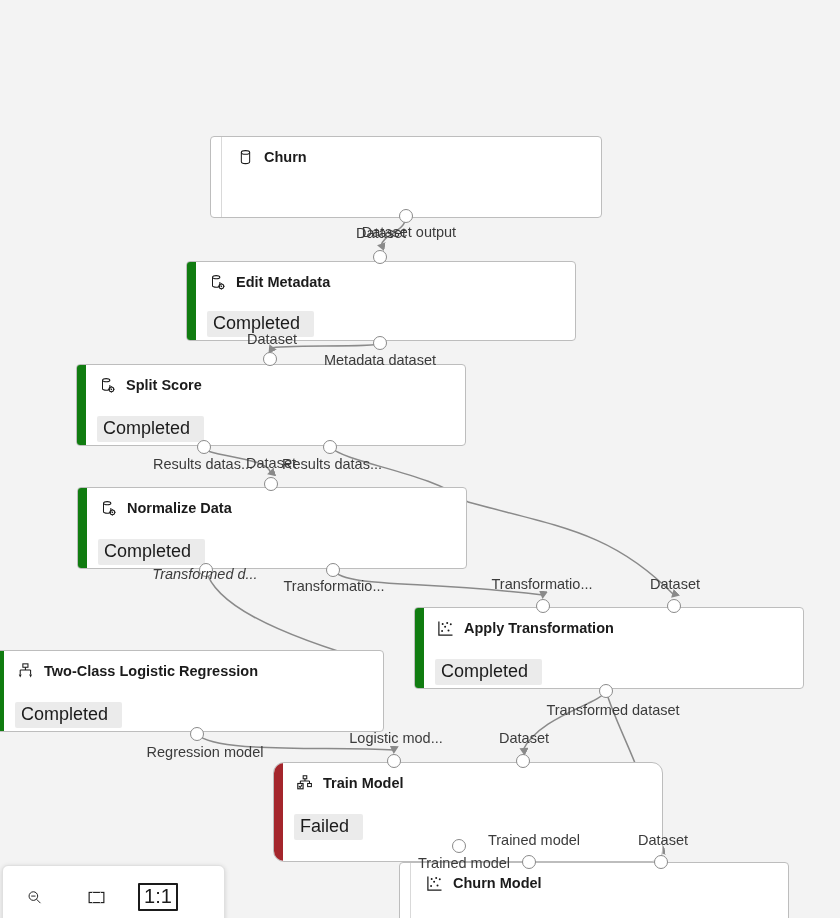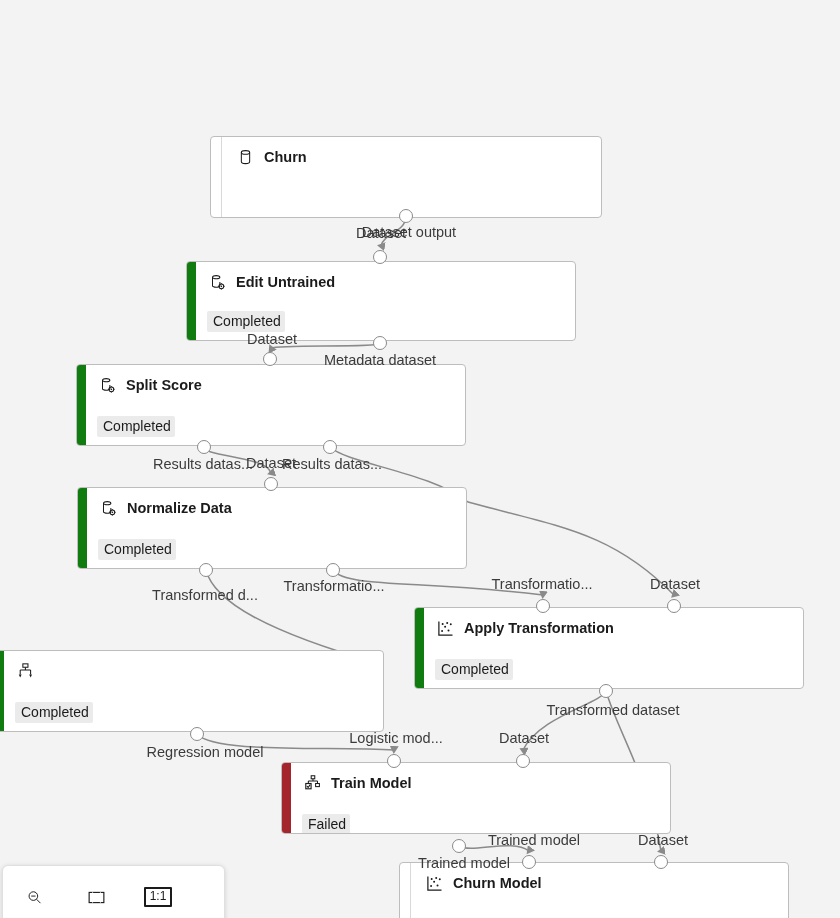--- a/index.html
+++ b/index.html
@@ -33,22 +33,22 @@
     display:flex;align-items:center;gap:10px;
     font-size:14.5px;font-weight:bold;color:#1b1b1b;
     white-space:nowrap;
   }
   .node.none .title{left:26px;}
   .node .title .lbl{line-height:1;}
 
   .node .status{
     position:absolute;left:20px;
     background:#ebebeb;border-radius:2px;
-    padding:2px 4px 3px 6px;
-    font-size:14px;color:#1b1b1b;line-height:1.15;
+    padding:2px 14px 3px 6px;
+    font-size:18px;color:#1b1b1b;line-height:1.15;
     white-space:nowrap;
   }
 
   .icon{width:17px;height:17px;display:block;flex:0 0 auto;}
 
   
   .port{
     position:absolute;width:14px;height:14px;margin-left:-7px;margin-top:-7px;
     border-radius:50%;background:#ffffff;border:1.4px solid #8a8a8a;
     box-sizing:border-box;
@@ -70,21 +70,21 @@
     box-shadow:0 1px 5px rgba(0,0,0,.14);
     display:flex;align-items:center;
     box-sizing:border-box;
   }
   .tbtn{
     width:62px;height:62px;display:flex;align-items:center;justify-content:center;
     cursor:pointer;background:transparent;border:none;padding:0;
   }
   .ratio-box{
     border:2px solid #1b1b1b;border-radius:1px;
-    padding:1px 4px 2px 4px;font-size:12px;color:#1b1b1b;
+    padding:1px 4px 2px 4px;font-size:20px;color:#1b1b1b;
     font-family:"Liberation Sans", sans-serif;line-height:1.05;
   }
 
   
   #hscroll{
     position:absolute;left:486px;bottom:0;width:354px;height:14px;
     background:#efefef;
   }
   #hscroll .thumb{
     position:absolute;left:0;top:2px;height:10px;width:354px;background:#c8c8c8;border-radius:0;
@@ -144,21 +144,21 @@
             <path d="M3.7,3.4 L3.7,12.4 A3.9,1.7 0 0 0 11.5,12.4 L11.5,8.4" fill="none" stroke="#1b1b1b" stroke-width="1.1"></path>
             <circle cx="13.1" cy="13.1" r="2.5" fill="none" stroke="#1b1b1b" stroke-width="1.1"></circle>
             <circle cx="13.1" cy="13.1" r="0.85" fill="#1b1b1b"></circle>
             <g stroke="#1b1b1b" stroke-width="1">
               <line x1="13.1" y1="9.7" x2="13.1" y2="10.8"></line>
               <line x1="13.1" y1="15.4" x2="13.1" y2="16.5"></line>
               <line x1="9.7" y1="13.1" x2="10.8" y2="13.1"></line>
               <line x1="15.4" y1="13.1" x2="16.5" y2="13.1"></line>
             </g>
           </svg>
-          <span class="lbl">Edit Untrained</span>
+          <span class="lbl">Edit Metadata</span>
         </div>
         <div class="status" style="top: 49px;">Completed</div>
       </div>
       <div class="node green" style="left: 76px; top: 332px; width: 390px; height: 82px;">
         <div class="accent"></div>
         <div class="title">
           <svg class="icon" viewBox="0 0 18 18">
             <ellipse cx="7.6" cy="3.4" rx="3.9" ry="1.7" fill="none" stroke="#1b1b1b" stroke-width="1.1"></ellipse>
             <path d="M3.7,3.4 L3.7,12.4 A3.9,1.7 0 0 0 11.5,12.4 L11.5,8.4" fill="none" stroke="#1b1b1b" stroke-width="1.1"></path>
             <circle cx="13.1" cy="13.1" r="2.5" fill="none" stroke="#1b1b1b" stroke-width="1.1"></circle>
@@ -213,24 +213,25 @@
       </div>
       <div class="node green" style="left: -6px; top: 618px; width: 390px; height: 82px;">
         <div class="accent"></div>
         <div class="title">
           <svg class="icon" viewBox="0 0 18 18">
             <rect x="6.2" y="0.9" width="5.4" height="3.6" fill="none" stroke="#1b1b1b" stroke-width="1.1"></rect>
             <path d="M8.9,4.5 L8.9,7.4 M3.4,7.4 L14.4,7.4 M3.4,7.4 L3.4,12.2 M14.4,7.4 L14.4,12.2" fill="none" stroke="#1b1b1b" stroke-width="1.1"></path>
             <path d="M1.9,12.2 L3.4,15.4 L4.9,12.2 z" fill="#1b1b1b"></path>
             <path d="M12.9,12.2 L14.4,15.4 L15.9,12.2 z" fill="#1b1b1b"></path>
           </svg>
+          <span class="lbl">Two-Class Logistic Regression</span>
         </div>
         <div class="status" style="top: 51px;">Completed</div>
       </div>
-      <div class="node red" style="left: 281px; top: 730px; width: 390px; height: 72px;">
+      <div class="node red" style="left: 273px; top: 730px; width: 390px; height: 100px; border-radius: 11px;">
         <div class="accent"></div>
         <div class="title">
           <svg class="icon" viewBox="0 0 18 18">
             <rect x="7.6" y="0.8" width="3.8" height="3.2" fill="none" stroke="#1b1b1b" stroke-width="1.1"></rect>
             <path d="M9.5,4.0 L9.5,6.4 M4.6,6.4 L14.3,6.4 M4.6,6.4 L4.6,9.0 M14.3,6.4 L14.3,9.0" fill="none" stroke="#1b1b1b" stroke-width="1.1"></path>
             <rect x="12.3" y="9.0" width="4.0" height="3.3" fill="none" stroke="#1b1b1b" stroke-width="1.1"></rect>
             <rect x="1.9" y="9.0" width="5.6" height="5.6" fill="none" stroke="#1b1b1b" stroke-width="1.2"></rect>
             <path d="M3.1,11.8 L4.4,13.2 L6.6,10.2" fill="none" stroke="#1b1b1b" stroke-width="1.2"></path>
           </svg>
           <span class="lbl">Train Model</span>
@@ -279,21 +280,21 @@
     </div>
 
   <div id="labels-layer">
       <div class="elabel" style="left: 409px; top: 193px;">Dataset output</div>
       <div class="elabel" style="left: 381px; top: 194px;">Dataset</div>
       <div class="elabel" style="left: 272px; top: 300px;">Dataset</div>
       <div class="elabel" style="left: 380px; top: 321px;">Metadata dataset</div>
       <div class="elabel" style="left: 203px; top: 425px;">Results datas...</div>
       <div class="elabel" style="left: 271px; top: 424px;">Dataset</div>
       <div class="elabel" style="left: 332px; top: 425px;">Results datas...</div>
-      <div class="elabel" style="left: 205px; top: 556px;">Transformed d...</div>
+      <div class="elabel" style="left: 205px; top: 535px; font-style: italic;">Transformed d...</div>
       <div class="elabel" style="left: 334px; top: 547px;">Transformatio...</div>
       <div class="elabel" style="left: 542px; top: 545px;">Transformatio...</div>
       <div class="elabel" style="left: 675px; top: 545px;">Dataset</div>
       <div class="elabel" style="left: 613px; top: 671px;">Transformed dataset</div>
       <div class="elabel" style="left: 205px; top: 713px;">Regression model</div>
       <div class="elabel" style="left: 396px; top: 699px;">Logistic mod...</div>
       <div class="elabel" style="left: 524px; top: 699px;">Dataset</div>
       <div class="elabel" style="left: 534px; top: 801px;">Trained model</div>
       <div class="elabel" style="left: 663px; top: 801px;">Dataset</div>
       <div class="elabel" style="left: 464px; top: 824px;">Trained model</div>

